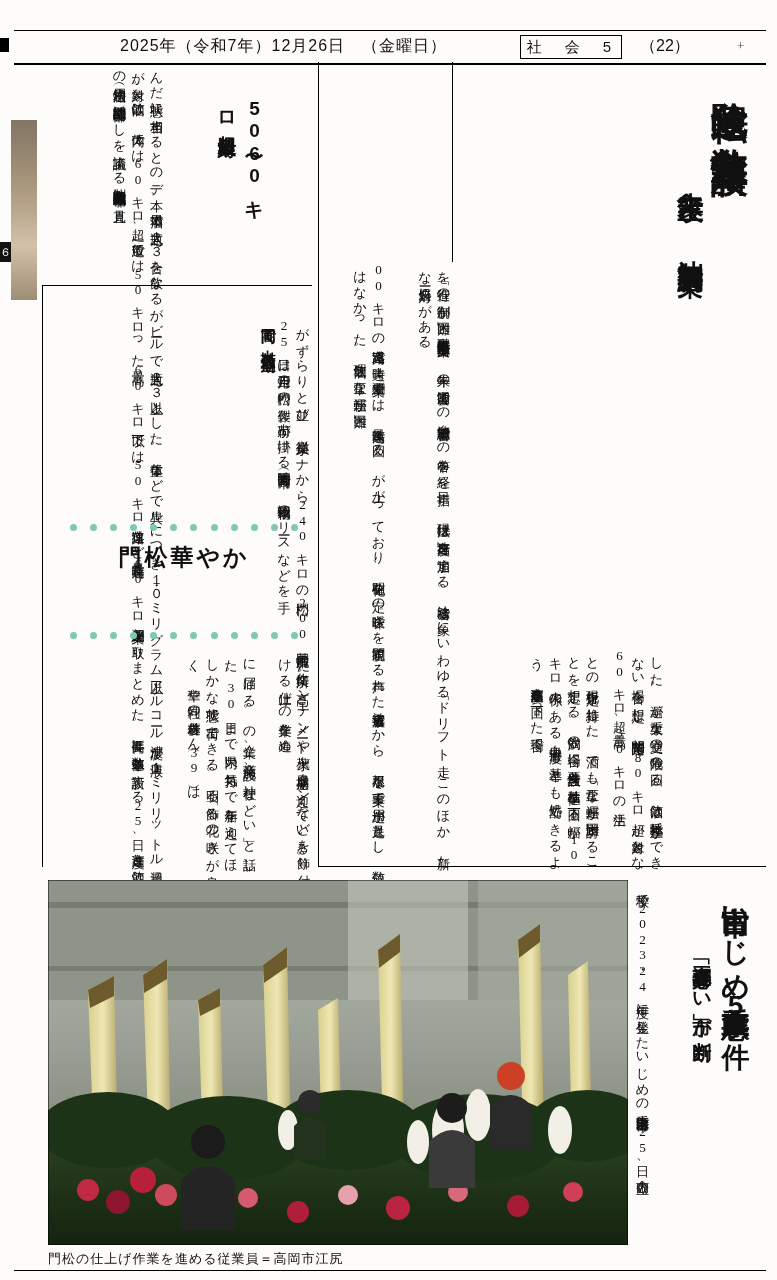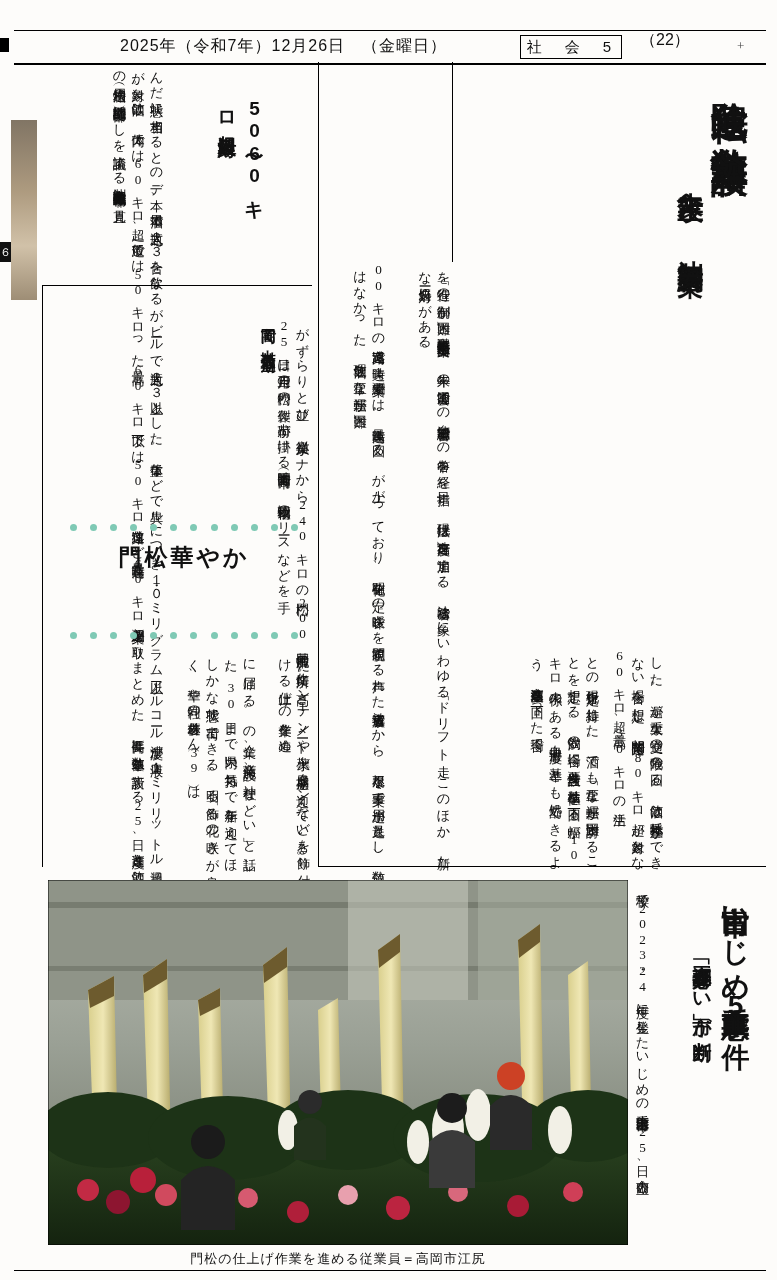--- a/index.html
+++ b/index.html
@@ -33,21 +33,21 @@
   .mast-section{
     position:absolute;left:520px;top:5px;
     width:100px;height:22px;
     border:1px solid #000;
     text-align:center;
     font-size:15px;line-height:22px;
     letter-spacing:4px;
     font-family:"Liberation Sans", sans-serif;
   }
   .mast-page{
-    position:absolute;left:640px;top:0;
+    position:absolute;left:640px;top:6px;
     font-size:16px;
     font-family:"Liberation Sans", sans-serif;
   }
   .mast-plus{
     position:absolute;left:737px;top:8px;font-size:13px;color:#444;
   }
   .mast-left-tick{
     position:absolute;left:0px;top:38px;width:9px;height:14px;background:#000;
   }
   .left-edge-mark{
@@ -121,21 +121,21 @@
     font-family:"Liberation Sans", sans-serif;
   }
   
   .photo{
     position:absolute;left:48px;top:880px;width:580px;height:365px;
     overflow:hidden;background:#2b2f25;
   }
   .photo svg{display:block;}
   .caption{
     position:absolute;left:48px;top:1250px;width:580px;
-    text-align:center;font-size:13px;letter-spacing:1px;
+    font-size:13px;letter-spacing:1px;
   }
   .bottom-hrule{
     position:absolute;left:14px;top:1270px;width:752px;height:1px;background:#000;
   }
   .bottom-ad{
     position:absolute;left:210px;top:1272px;font-size:12px;color:#333;letter-spacing:1px;
   }
   .left-photo-strip{
     position:absolute;left:11px;top:120px;width:26px;height:180px;
     background:linear-gradient(180deg,#6b5d4a,#a08a6a 40%,#c9b79a 70%,#8d7a5e);

